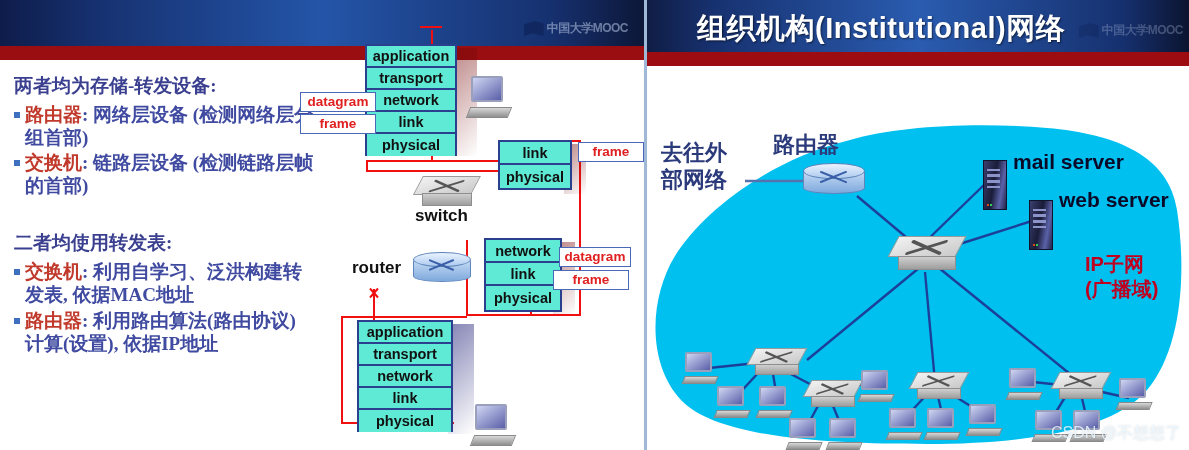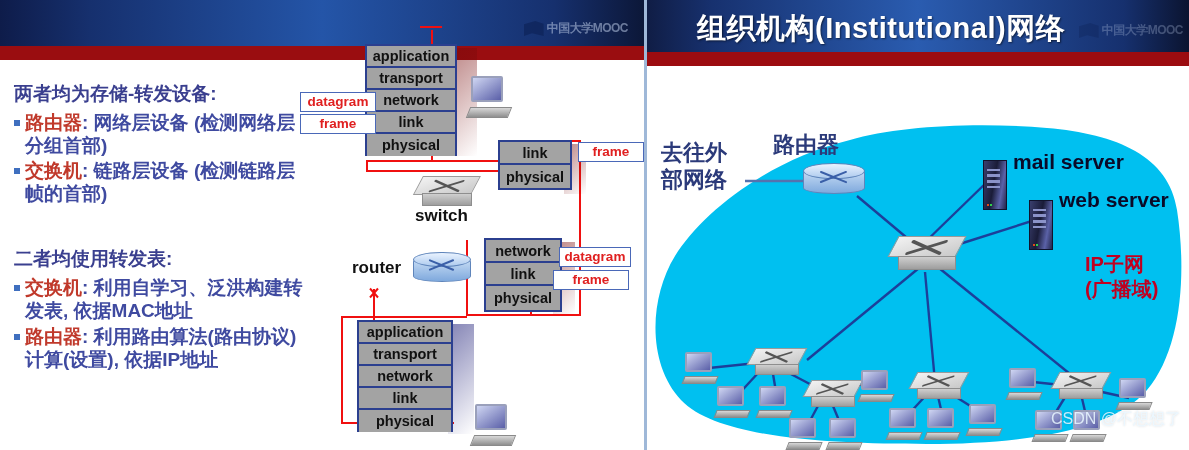--- a/index.html
+++ b/index.html
@@ -25,32 +25,32 @@
 
   
   .mooc{position:absolute;right:16px;top:20px;display:flex;align-items:center;gap:3px;opacity:.55;}
   .mooc-mark{width:20px;height:15px;background:#0b1f52;
      clip-path:polygon(0 22%,58% 0,100% 18%,100% 100%,42% 82%,0 100%);}
   .mooc-txt{color:#b9c8e4;font-size:12px;font-weight:bold;letter-spacing:-.5px;white-space:nowrap;}
 
   
   .body-left{position:absolute;left:14px;top:66px;width:300px;}
   .lead{color:#3a3f8f;font-size:19px;font-weight:bold;margin:0 0 5px 0;line-height:1.25;}
-  .blk{margin:16px 0 4px 0;}
+  .blk{margin:8px 0 4px 0;font-family:Liberation Serif, serif;}
   .bullet{position:relative;padding-left:11px;color:#3f4aa0;font-size:19px;
        font-weight:bold;line-height:1.22;margin:0 0 2px 0;}
   .bullet::before{content:"";position:absolute;left:0;top:9px;width:6px;height:6px;background:#3f6fbf;}
   .bullet .k{color:#c0392b;}
   .gap{height:22px;}
 
   
   .stack{position:absolute;border:2px solid #2b3f8f;background:#fff;box-sizing:border-box;}
   .stack .row{border-bottom:2px solid #2b3f8f;box-sizing:border-box;
        font-size:14.5px;font-weight:bold;color:#111;text-align:center;
-       display:flex;align-items:center;justify-content:center;background:#a3a3a3;}
+       display:flex;align-items:center;justify-content:center;background:#5eead4;}
   .stack .row:last-child{border-bottom:none;}
   .stack-shadow{position:absolute;background:linear-gradient(135deg,rgba(120,10,10,.50),rgba(120,10,10,0));}
   .stack-shadow.blue{background:linear-gradient(135deg,rgba(30,30,120,.55),rgba(30,30,120,0));}
 
   .tag{position:absolute;border:1px solid #4a68b8;background:#fff;color:#e02020;
        font-size:13.5px;font-weight:bold;text-align:center;line-height:17px;height:18px;}
 
   .lbl{position:absolute;font-size:17px;font-weight:bold;color:#111;}
 
   
@@ -83,21 +83,21 @@
   .pc .mon{position:absolute;left:6%;top:0;width:78%;height:62%;
        background:linear-gradient(145deg,#cfd6f2,#5a5fa8);border:2px solid #9aa0bb;box-sizing:border-box;border-radius:2px;}
   .pc .base{position:absolute;left:0;bottom:0;width:100%;height:26%;
        background:linear-gradient(180deg,#d8d8d8,#8f8f8f);border:1px solid #8a8a8a;
        box-sizing:border-box;transform:skewX(-22deg);}
 
   .srv{position:absolute;background:linear-gradient(100deg,#3a3f6e,#1a1c38 45%,#5b62a8 75%,#23264a);
        border:1px solid #10132c;box-sizing:border-box;}
   .srv i{position:absolute;left:12%;width:62%;height:5%;background:#8b93c9;}
   .srv .led{position:absolute;bottom:6%;width:7%;height:5%;}
-  .watermark{position:absolute;right:8px;bottom:20px;color:#e8f6ff;font-size:16px;
+  .watermark{position:absolute;right:8px;bottom:6px;color:#e8f6ff;font-size:16px;
        opacity:.85;text-shadow:0 0 3px rgba(0,0,0,.2);white-space:nowrap;}
   .rlabel{position:absolute;font-weight:bold;white-space:pre-line;}
 </style>
 </head>
 <body>
 
 <div class="screen">
 
   <div class="slide slide-left">
 

